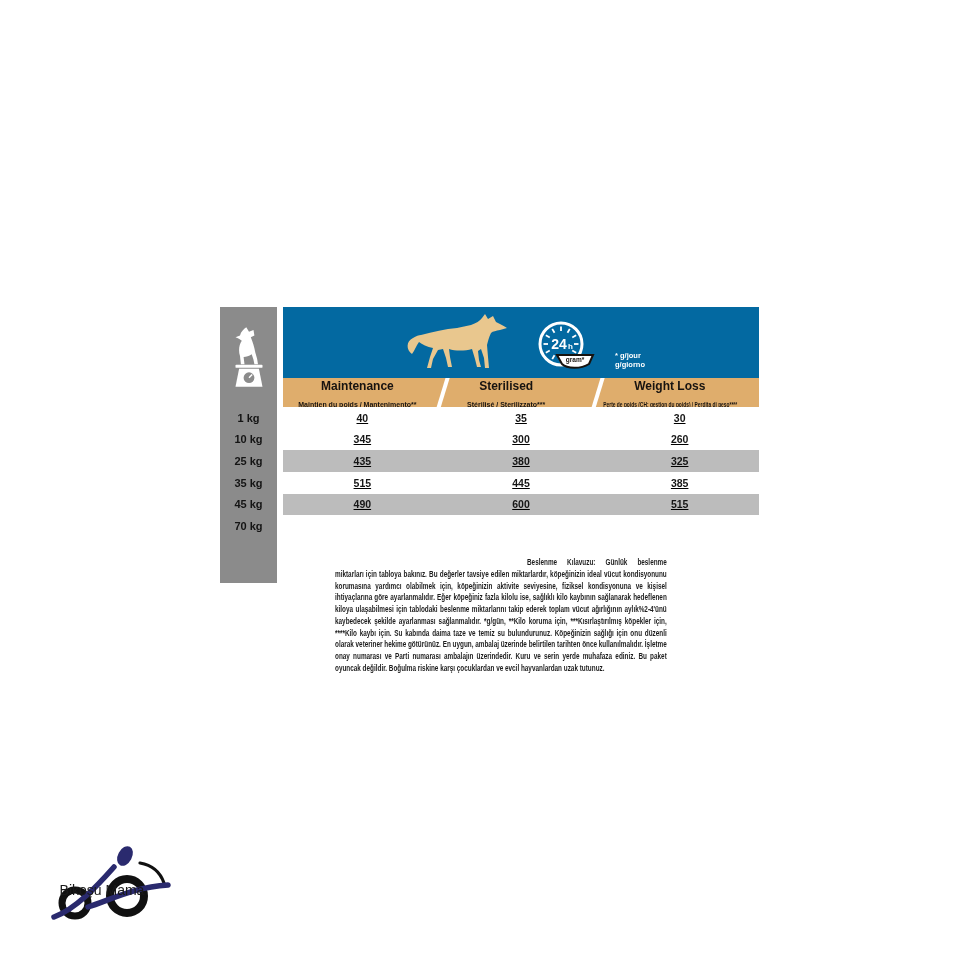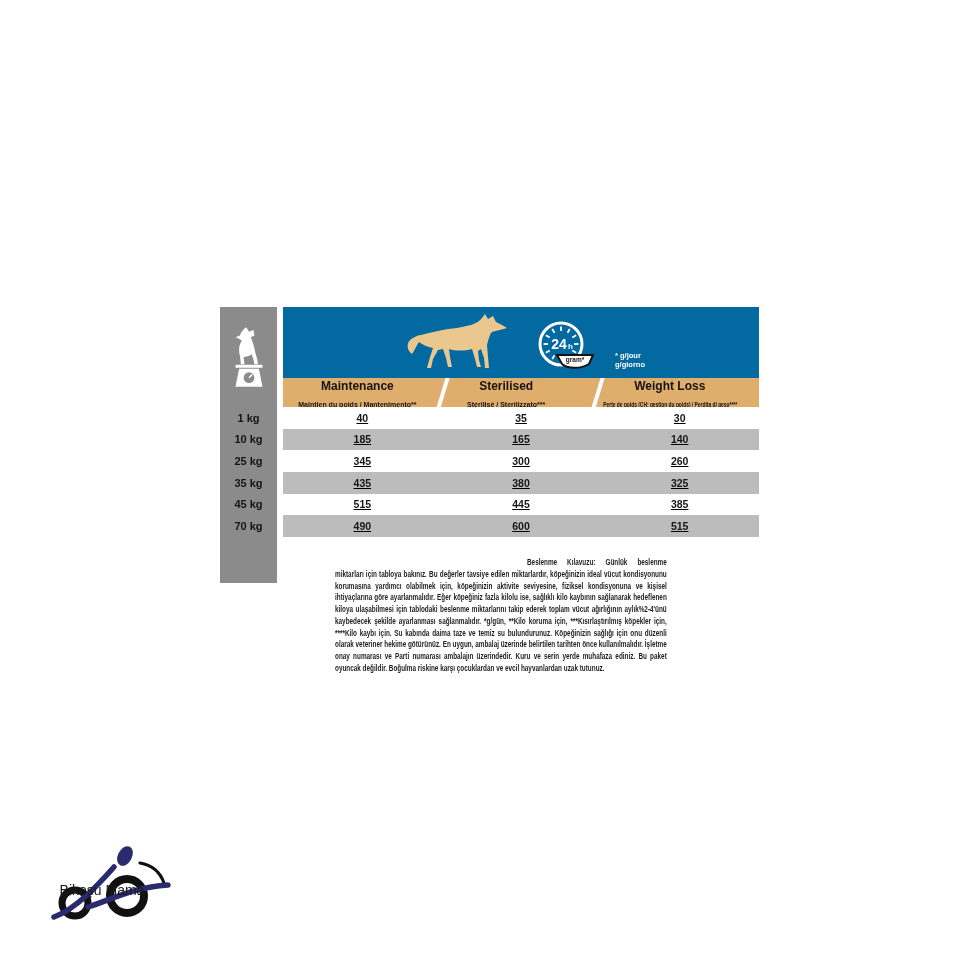--- a/index.html
+++ b/index.html
@@ -117,25 +117,20 @@
         <div class="sep sep1"></div>
         <div class="sep sep2"></div>
       </div>
 
       <div class="rows">
         <div class="row">
           <div class="cell">40</div>
           <div class="cell">35</div>
           <div class="cell">30</div>
         </div>
-        <div class="row stripe">
-          <div class="cell">185</div>
-          <div class="cell">165</div>
-          <div class="cell">140</div>
-        </div>
         <div class="row">
           <div class="cell">345</div>
           <div class="cell">300</div>
           <div class="cell">260</div>
         </div>
         <div class="row stripe">
           <div class="cell">435</div>
           <div class="cell">380</div>
           <div class="cell">325</div>
         </div>

